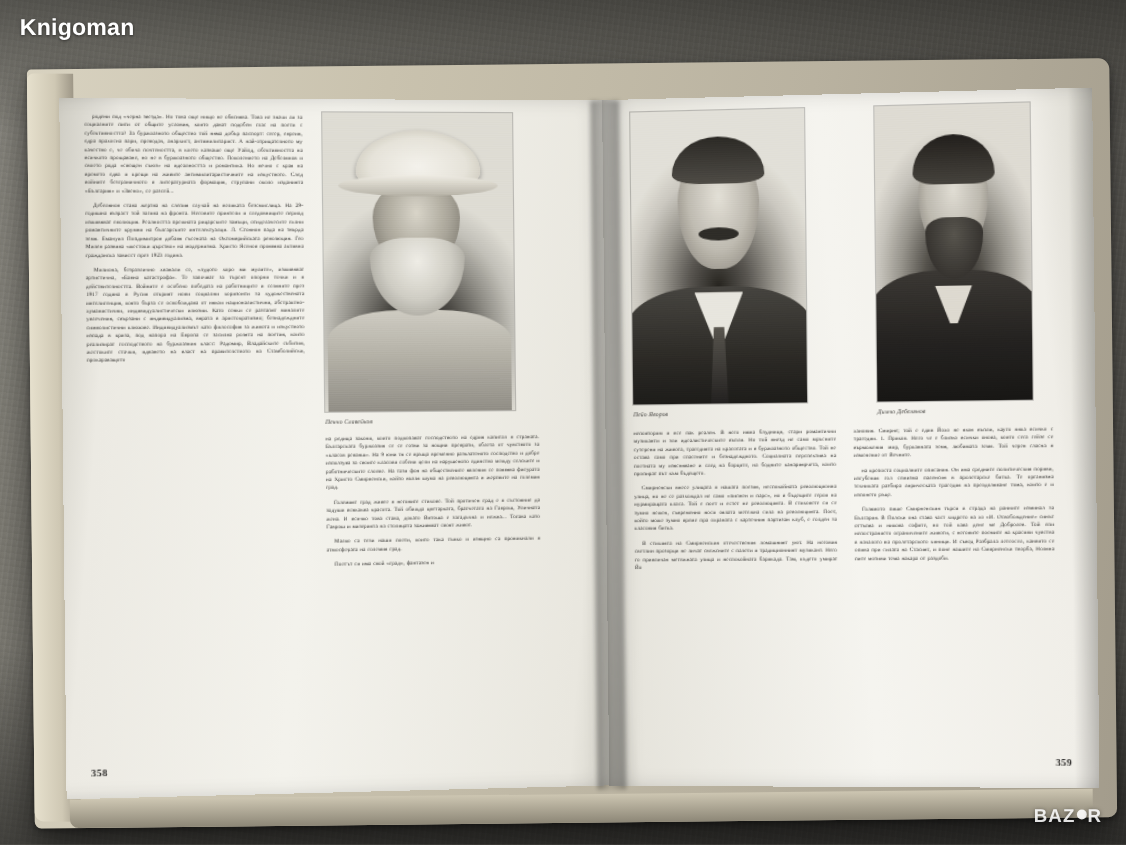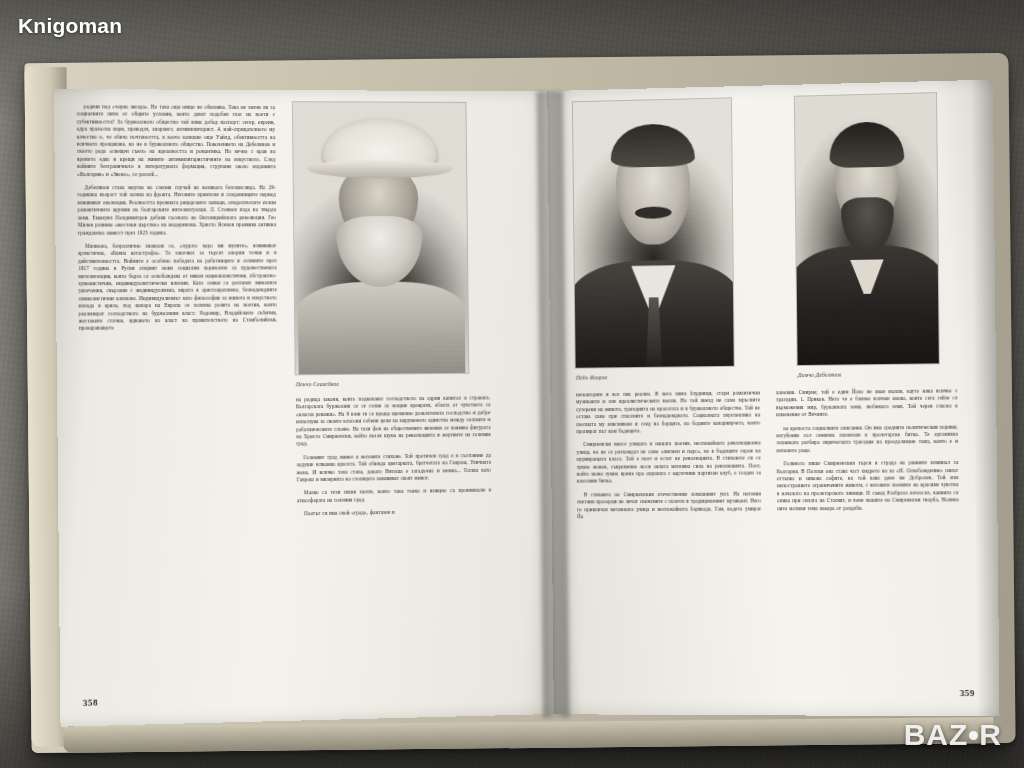--- a/index.html
+++ b/index.html
@@ -310,21 +310,21 @@
     font-weight: bold;
     color: #ffffff;
     letter-spacing: .2px;
     text-shadow: 0 1px 3px rgba(0,0,0,0.55);
   }
   .wm-bazar {
     position: absolute;
     right: 22px;
     bottom: 16px;
     font-family: "Liberation Sans", sans-serif;
-    font-size: 30px;
+    font-size: 17px;
     font-weight: bold;
     color: rgba(255,255,255,0.88);
     letter-spacing: 1px;
     text-shadow: 0 1px 4px rgba(0,0,0,0.5);
     margin-left: 36px;
   }
   .wm-bazar .dot {
     display: inline-block;
     width: 9px; height: 9px;
     border-radius: 50%;

